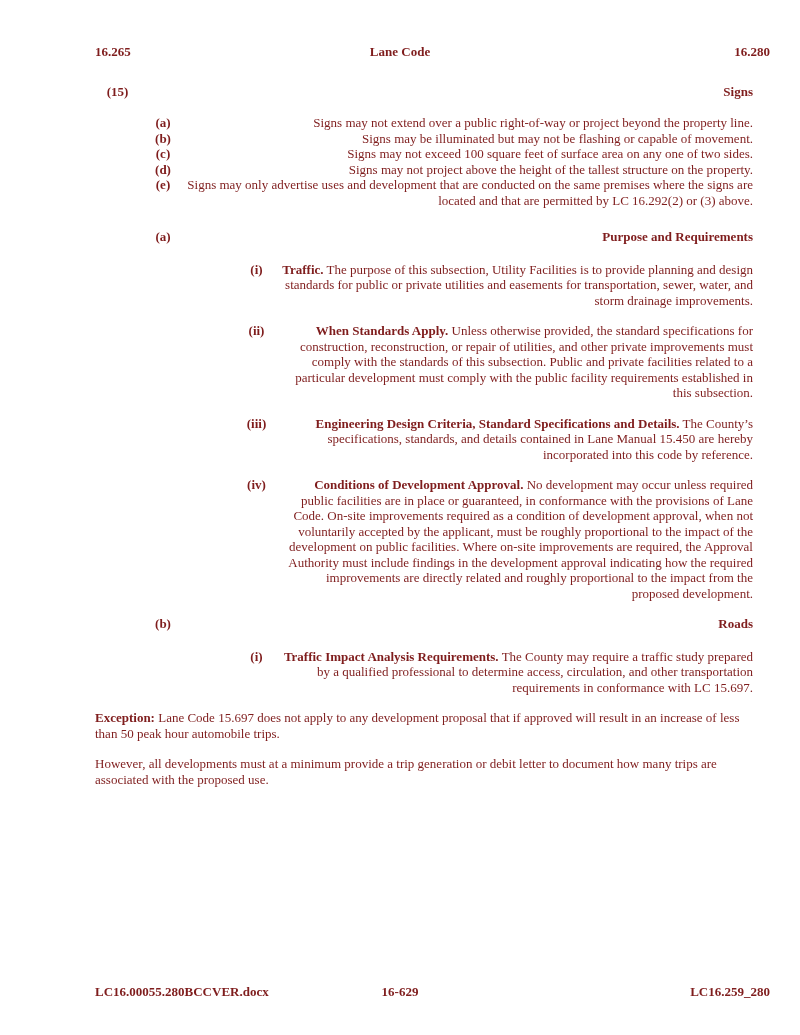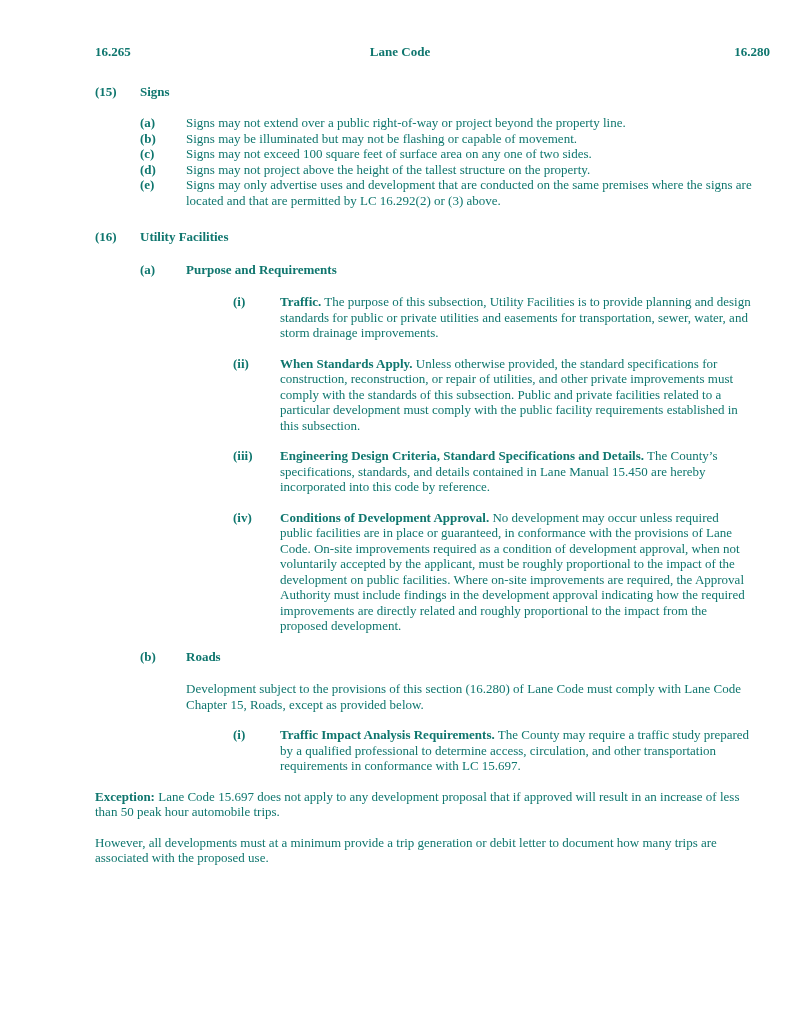--- a/index.html
+++ b/index.html
@@ -1,34 +1,34 @@
 <!DOCTYPE html>
 <html><head>
 <meta charset="utf-8">
 <style>
   html,body { margin:0; padding:0; background:#e8e8e8; }
   .page {
     width:800px; height:1035px; margin:0 auto; background:#ffffff;
     box-sizing:border-box; padding:44px 47px 36px 95px;
     font-family:"Liberation Serif", serif; font-size:13px; line-height:15.5px;
-    color:#0f766e; display:flex; flex-direction:column; overflow:hidden;
+    color:#7f1d1d; display:flex; flex-direction:column; overflow:hidden;
   }
   .b { font-weight:bold; }
   .bar { position:relative; text-align:center; margin-left:-95px; margin-right:-47px; font-weight:bold; }
   .bar .bar-left  { position:absolute; left:95px; }
   .bar .bar-right { position:absolute; right:30px; }
   .pg-head { margin-bottom:24px; }
   .pg-foot { margin-top:auto; }
   .row { display:flex; align-items:flex-start; }
-  .row .num { flex:0 0 45px; }
+  .row .num { flex:0 0 45px;text-align:center; }
   .ind1 { margin-left:45px; }
   .ind1 .num { flex:0 0 46px; }
   .ind2 { margin-left:138px; }
   .ind2 .num { flex:0 0 47px; }
-  .txt { flex:1 1 auto; }
+  .txt { flex:1 1 auto;text-align:right; }
   .mb-head { margin-bottom:16px; }
   .mb-sec  { margin-bottom:17px; }
   .mb-blk  { margin-bottom:15px; }
   .mb-list { margin-bottom:21px; }
   .tight .row { margin:0; }
   .para1 { margin-left:91px;  margin-bottom:15px; }
   .para2 { margin-bottom:15px; }
 </style>
 </head>
 <body>
@@ -62,24 +62,20 @@
     <div class="row">
       <span class="num b">(d)</span>
       <span class="txt">Signs may not project above the height of the tallest structure on the property.</span>
     </div>
     <div class="row">
       <span class="num b">(e)</span>
       <span class="txt">Signs may only advertise uses and development that are conducted on the same premises where the signs are located and that are permitted by LC 16.292(2) or (3) above.</span>
     </div>
   </div>
 
-  <div class="row mb-sec">
-    <span class="num b">(16)</span>
-    <span class="txt b">Utility Facilities</span>
-  </div>
 
   <div class="ind1 mb-sec">
     <div class="row">
       <span class="num b">(a)</span>
       <span class="txt b">Purpose and Requirements</span>
     </div>
   </div>
 
   <div class="ind2 mb-blk">
     <div class="row">
@@ -109,27 +105,31 @@
     </div>
   </div>
 
   <div class="ind1 mb-sec">
     <div class="row">
       <span class="num b">(b)</span>
       <span class="txt b">Roads</span>
     </div>
   </div>
 
-  <div class="para1">Development subject to the provisions of this section (16.280) of Lane Code must comply with Lane Code Chapter 15, Roads, except as provided below.</div>
 
   <div class="ind2 mb-blk">
     <div class="row">
       <span class="num b">(i)</span>
       <span class="txt"><span class="b">Traffic Impact Analysis Requirements.</span>  <span>The County may require a traffic study prepared by a qualified professional to determine access, circulation, and other transportation requirements in conformance with LC 15.697.</span></span>
     </div>
   </div>
 
   <div class="para2"><span class="b">Exception:</span>  <span>Lane Code 15.697 does not apply to any development proposal that if approved will result in an increase of less than 50 peak hour automobile trips.</span></div>
 
   <div class="para2">However, all developments must at a minimum provide a trip generation or debit letter to document how many trips are associated with the proposed use.</div>
 
+  <div class="bar pg-foot">
+    <span class="bar-left">LC16.00055.280BCCVER.docx</span>
+    <span class="bar-center">16-629</span>
+    <span class="bar-right">LC16.259_280</span>
+  </div>
 
 </div>
 
 </body></html>

